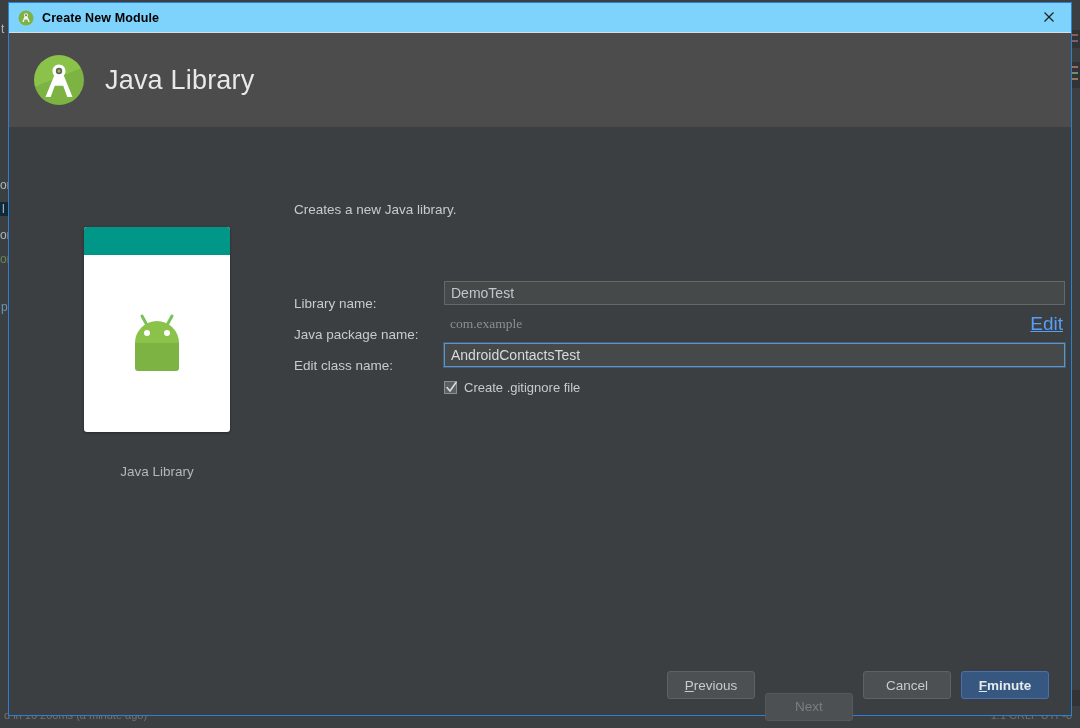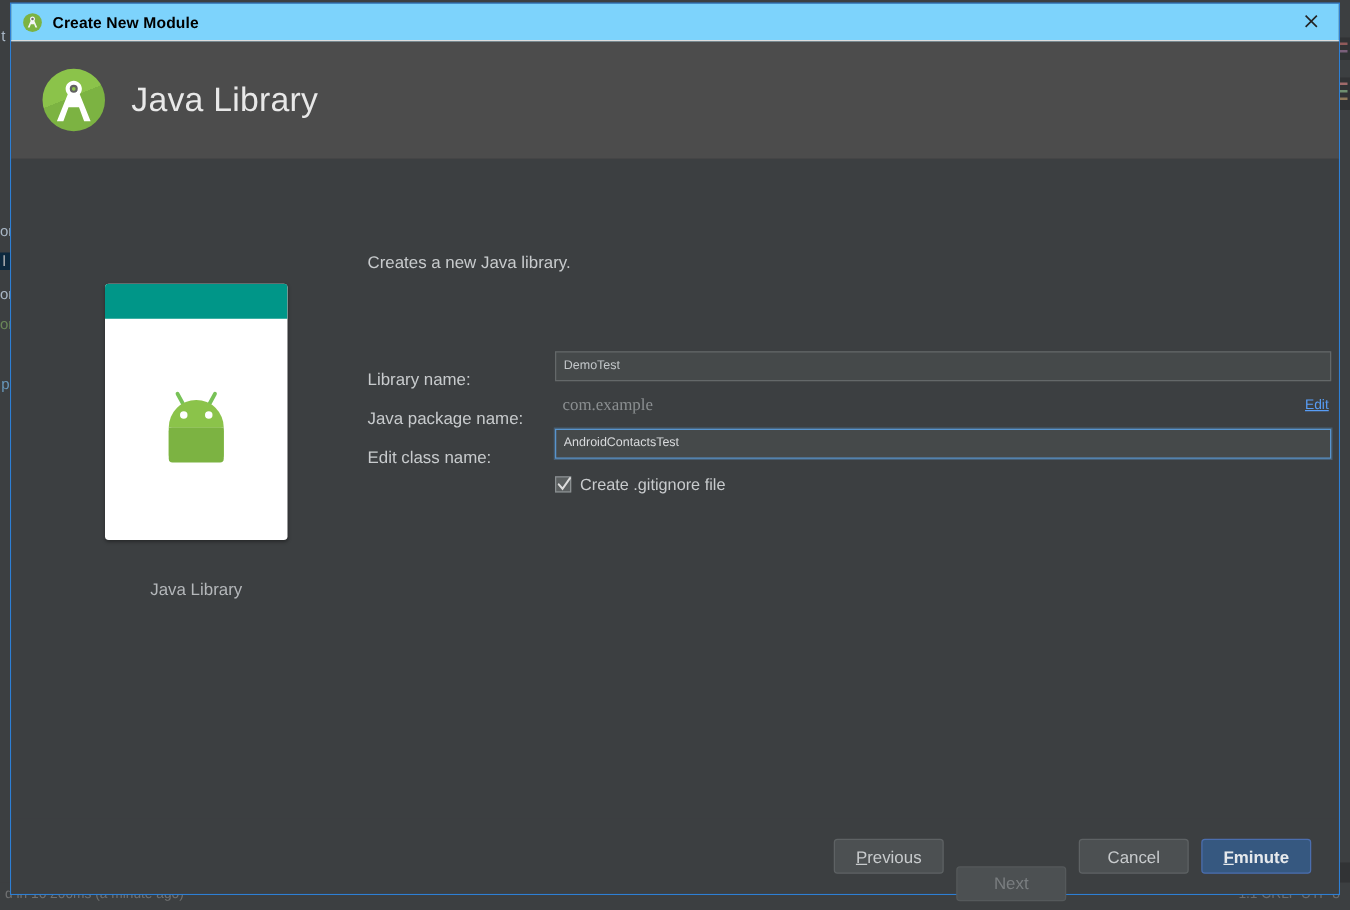--- a/index.html
+++ b/index.html
@@ -236,40 +236,40 @@
     color: #c8cbcd;
     margin-top: 21px;
   }
   .finput {
     flex: 1 1 auto;
     height: 24px;
     box-sizing: border-box;
     background: #45494a;
     border: 1px solid #646869;
     color: #c2c6c9;
-    font-size: 10px;
+    font-size: 14px;
     font-family: "Liberation Sans", sans-serif;
     padding: 0 6px;
     outline: none;
     border-radius: 0;
   }
   .finput.focused {
     border: 1px solid #5894cd;
     box-shadow: 0 0 0 1px rgba(88,148,205,.35);
     color: #d8dadc;
   }
   .fstatic {
     flex: 1 1 auto;
     font-size: 13.5px;
     color: #8b8f91;
     padding-left: 6px;
     font-family: Liberation Serif, serif;
   }
   .edit-link {
-    font-size: 11px;
+    font-size: 19px;
     color: #589df6;
     text-decoration: underline;
     cursor: pointer;
     padding-right: 2px;
     flex: none;
   }
   .checkrow {
     display: flex;
     align-items: center;
     padding-left: 150px;

